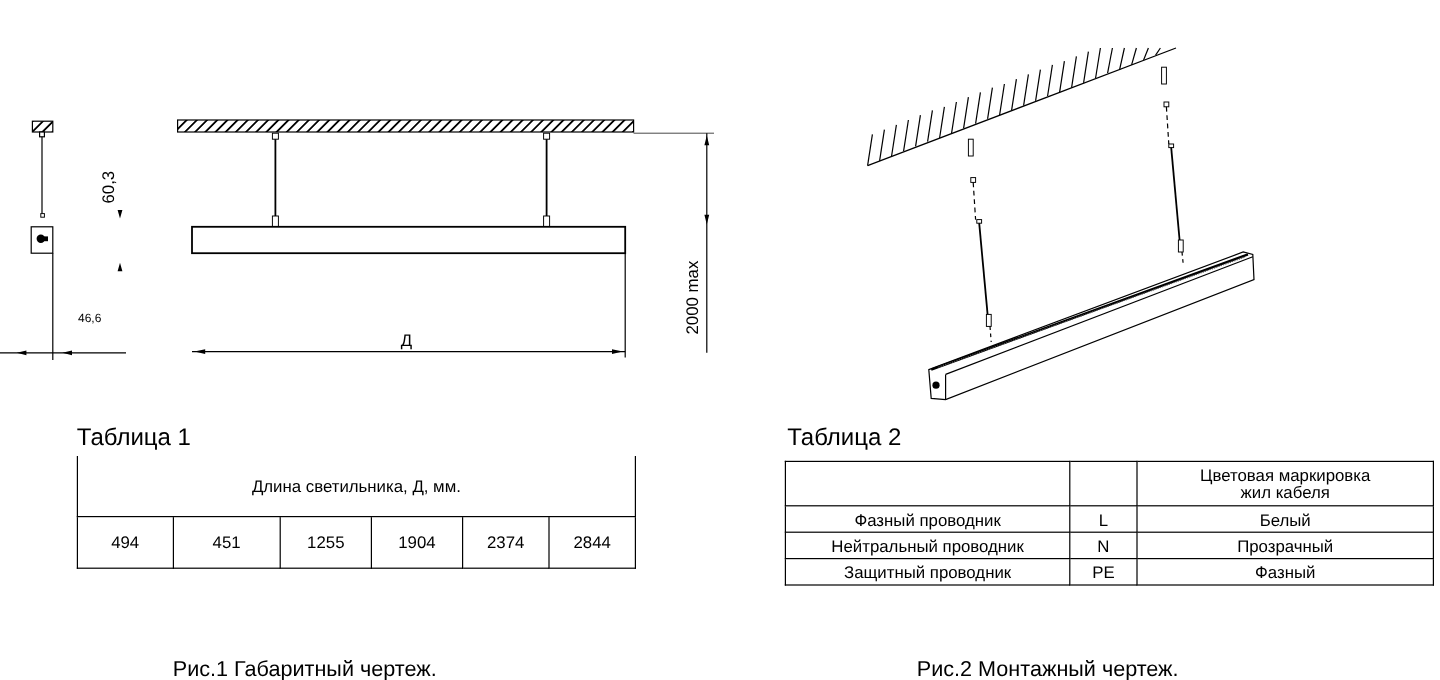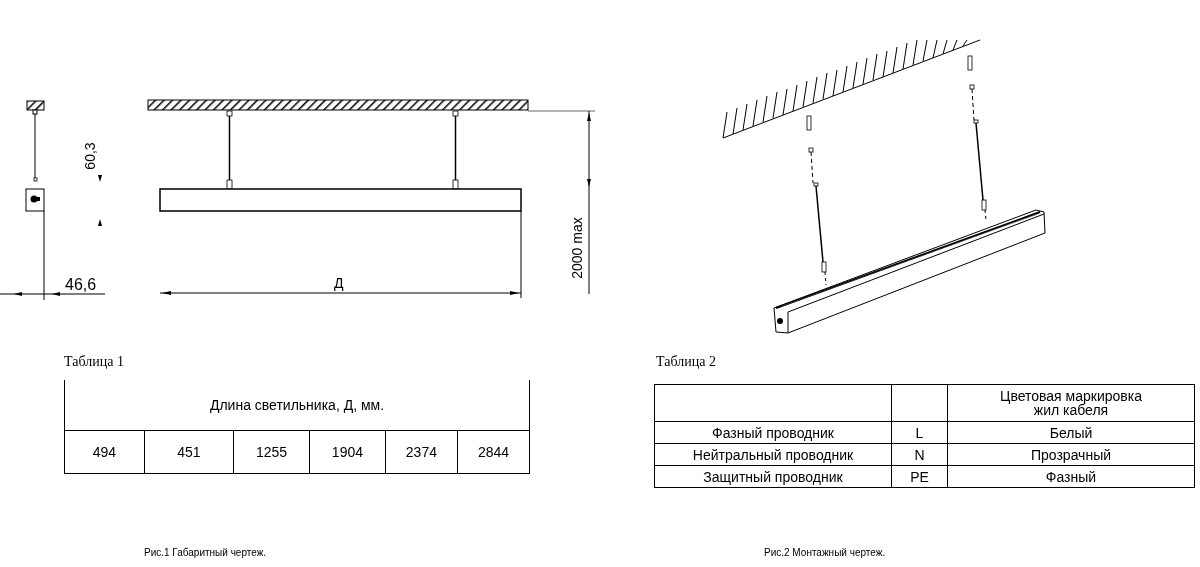--- a/index.html
+++ b/index.html
@@ -1,20 +1,20 @@
 <!DOCTYPE html>
 <html><head>
 <meta charset="utf-8">
 <style>
   html, body { margin:0; padding:0; background:#fff; }
   body { width:1200px; height:567px; position:relative; overflow:hidden;
          font-family:"Liberation Sans", sans-serif; color:#000; }
   svg.drawing { position:absolute; left:0; top:0; }
-  .caption { position:absolute; font-size:10px; }
-  .table-title { position:absolute; font-size:14px;font-family:Liberation Serif, serif; }
+  .caption { position:absolute; font-size:18px; }
+  .table-title { position:absolute; font-size:20px; }
   table { border-collapse:collapse; position:absolute; font-size:14px; }
   table td { border:1px solid #000; text-align:center; padding:0; }
   #t1 { left:64px; top:380px; width:466px; }
   #t1 .hdr td { height:50px; border-top:none; }
   #t1 .vals td { height:42px; }
   #t2 { left:654px; top:384px; width:541px; }
   #t2 td { height:21px; line-height:14px;margin-top:24px; }
   #t2 .hdr td { height:36px; }
 </style>
 </head>
@@ -151,18 +151,18 @@
   </tr>
   <tr>
     <td>Защитный проводник</td>
     <td>PE</td>
     <td>Фазный</td>
   </tr>
 </tbody>
   </table>
 
 <div style="position:absolute;left:76px;top:148px;font-size:14px;transform:rotate(-90deg);">60,3</div>
-<div style="position:absolute;left:65px;top:276px;font-size:16px;">46,6</div>
+<div style="position:absolute;left:65px;top:260px;font-size:10px;">46,6</div>
 <div style="position:absolute;left:334px;top:275px;font-size:14px;">Д</div>
 <div style="position:absolute;left:546px;top:240px;font-size:14px;transform:rotate(-90deg);white-space:nowrap;">2000 max</div>
 
 <div class="caption" style="left:144px;top:547px;">Рис.1 Габаритный чертеж.</div>
 <div class="caption" style="left:764px;top:547px;text-align:center;">Рис.2 Монтажный чертеж.</div>
 
 </body></html>

